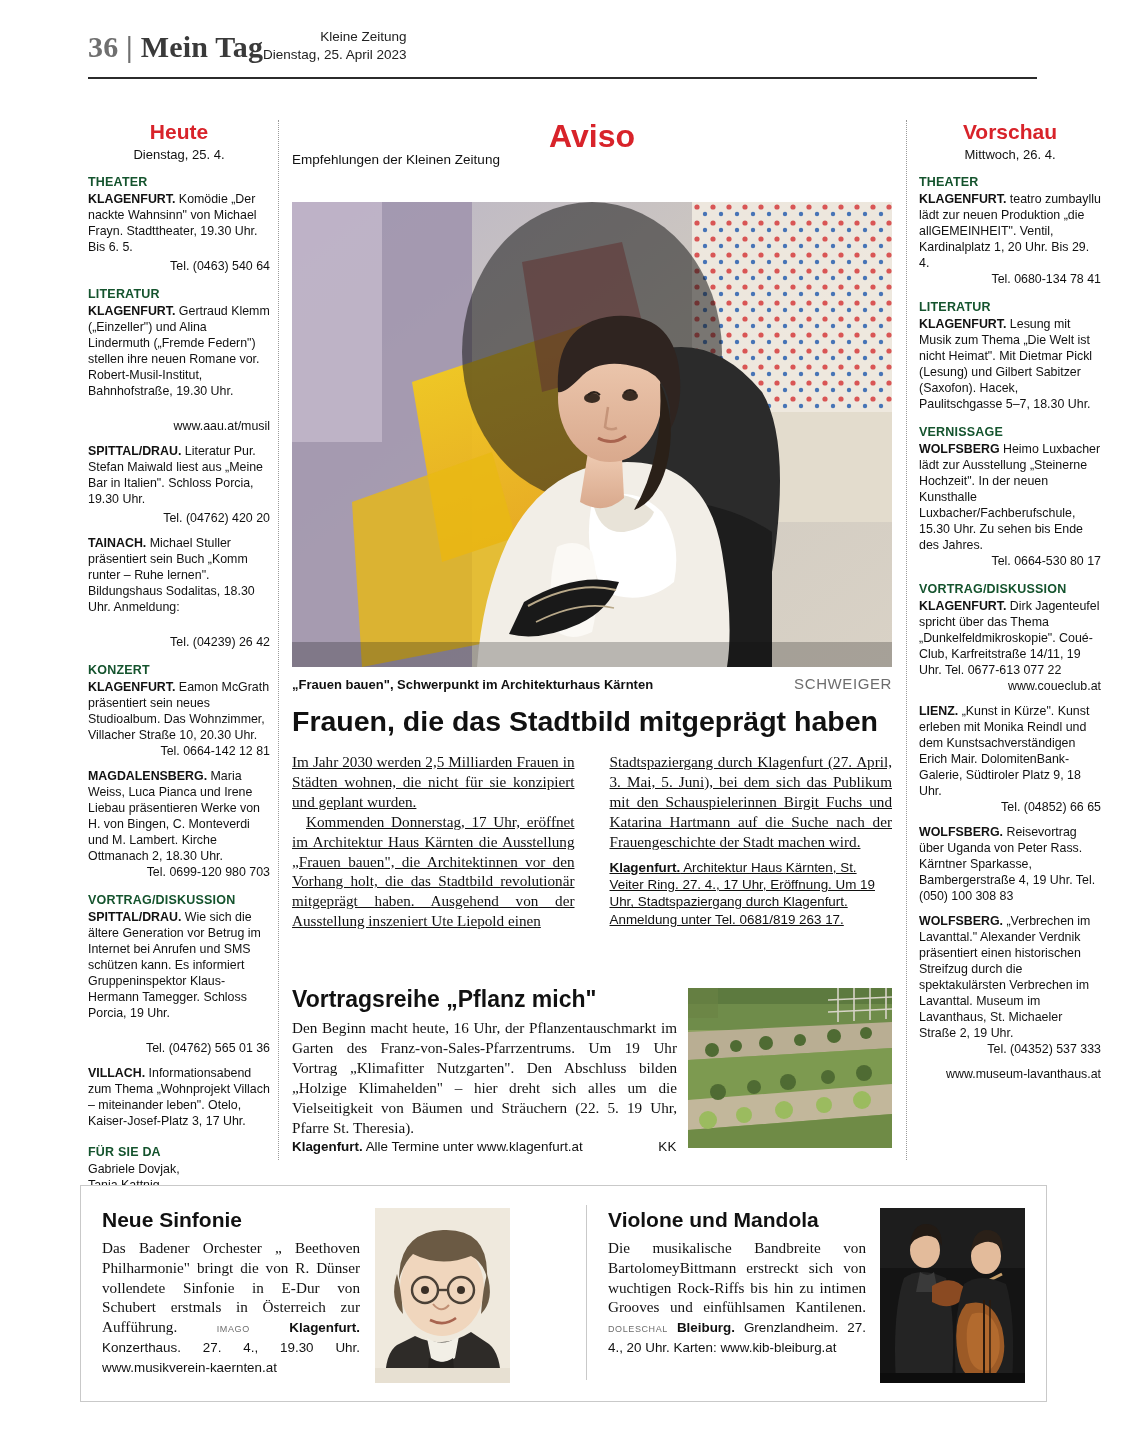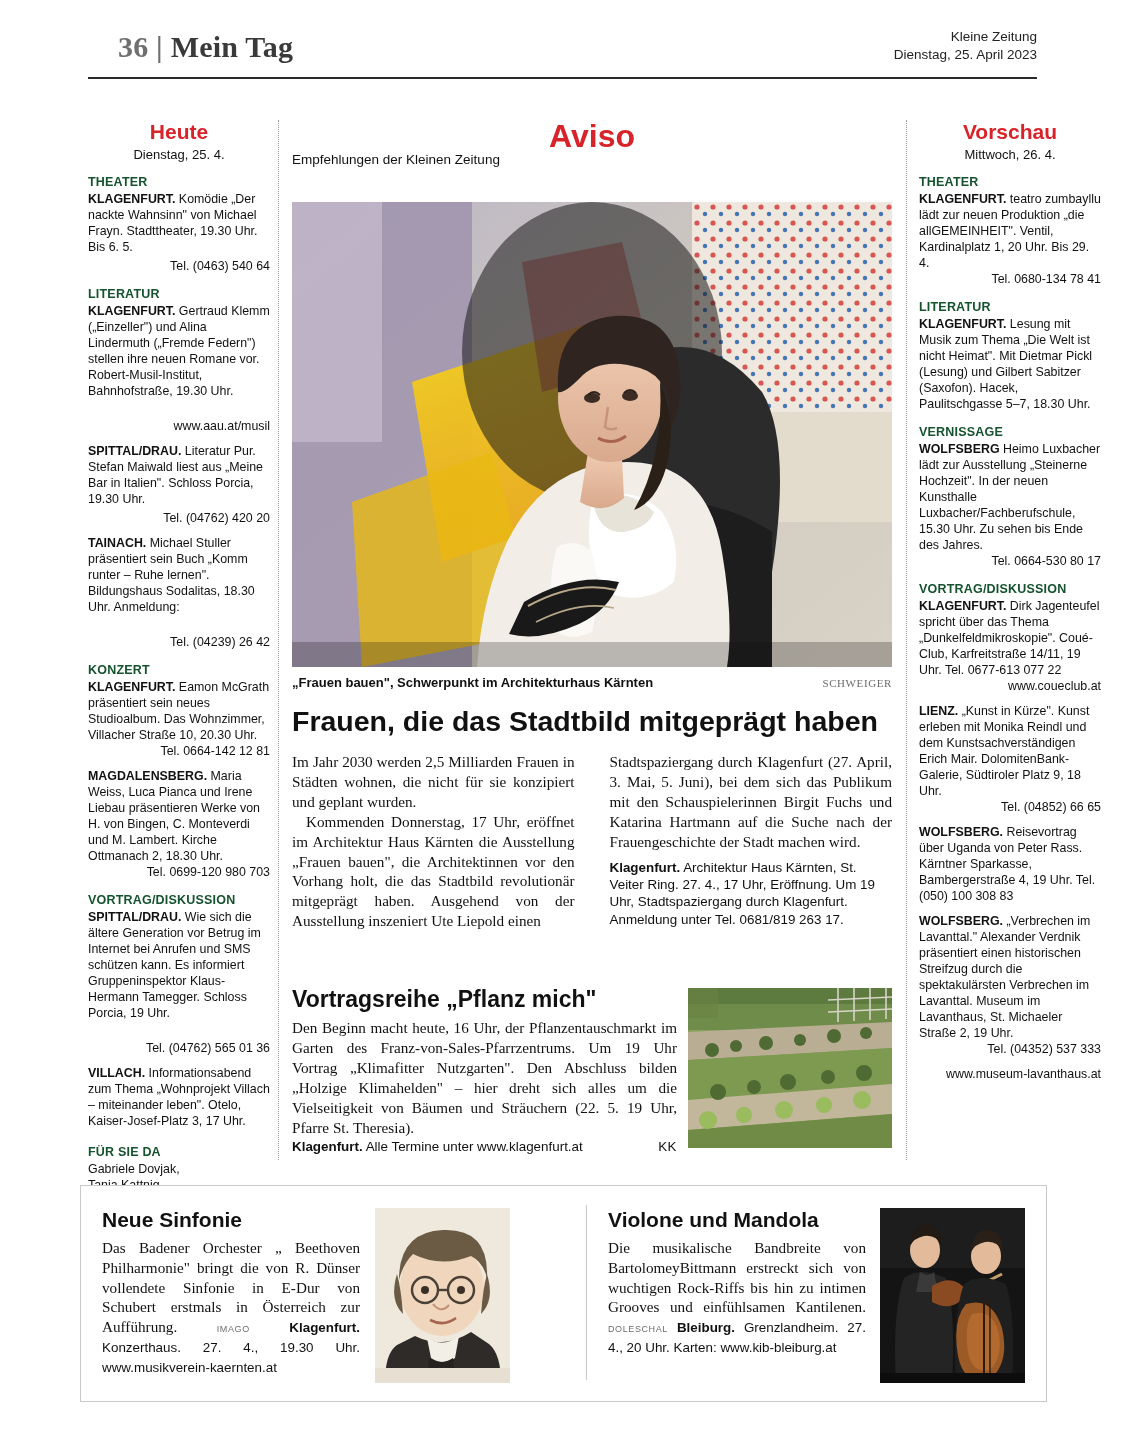--- a/index.html
+++ b/index.html
@@ -5,21 +5,21 @@
   html,body{margin:0;padding:0;}
   body{
     width:1125px;height:1433px;background:#ffffff;
     font-family:"Liberation Serif", serif;color:#111;
     position:relative;overflow:hidden;
   }
   .page{position:absolute;left:0;top:0;width:1125px;height:1433px;}
 
   
   .masthead{position:absolute;left:88px;top:28px;width:949px;}
-  .mh-row{display:flex;justify-content:space-between;align-items:flex-end;margin-left:30px;}
+  .mh-row{display:flex;align-items:flex-end;}
   .mh-left{font-family:"Liberation Serif",serif;font-size:30px;font-weight:bold;color:#3a3a3a;letter-spacing:.2px;}
   .mh-left .num{color:#6f6f6f;}
   .mh-right{text-align:right;font-family:"Liberation Sans",sans-serif;font-size:13.5px;line-height:1.35;color:#222;}
   .mh-rule{position:absolute;left:88px;top:77px;width:949px;height:2px;background:#2b2b2b;}
 
   
   .col{position:absolute;font-family:"Liberation Sans",sans-serif;}
   .col-left{left:88px;top:120px;width:182px;}
   .col-right{left:919px;top:120px;width:182px;}
   .vr{position:absolute;top:120px;width:0;border-left:1px dotted #9a9a9a;height:1040px;}
@@ -37,25 +37,25 @@
 
   
   .center{position:absolute;left:292px;top:120px;width:600px;}
   .aviso-title{font-family:"Liberation Sans",sans-serif;font-weight:bold;font-size:32px;color:#d8232a;text-align:center;line-height:1;}
   .aviso-sub{font-family:"Liberation Sans",sans-serif;font-size:13.5px;text-align:left;color:#111;}
 
   .photo{position:absolute;left:292px;top:202px;width:600px;height:465px;overflow:hidden;background:#222;}
   .photo svg{display:block;}
   .caption{position:absolute;left:292px;top:675px;width:600px;display:flex;justify-content:space-between;align-items:baseline;}
   .caption .txt{font-family:"Liberation Sans",sans-serif;font-weight:bold;font-size:13px;color:#111;}
-  .caption .credit{font-family:Liberation Serif, serif;font-size:11px;color:#6d6d6d;letter-spacing:.6px;}
+  .caption .credit{font-family:Liberation Sans, sans-serif;font-size:15px;color:#6d6d6d;letter-spacing:.6px;}
 
   .headline{position:absolute;left:292px;top:706px;width:600px;font-family:"Liberation Sans",sans-serif;font-weight:bold;font-size:28.5px;line-height:1.06;color:#111;}
 
-  .body2{position:absolute;left:292px;top:752px;width:600px;display:flex;gap:35px;}
+  .body2{position:absolute;left:292px;top:752px;width:600px;display:flex;gap:35px;text-decoration:underline;}
   .bcol{width:289px;font-family:"Liberation Serif",serif;font-size:15.2px;line-height:1.31;text-align:justify;color:#111;}
   .bcol p{margin:0;}
   .bcol p.ind{text-indent:14px;}
   .info{font-family:"Liberation Sans",sans-serif;font-size:13.4px;line-height:1.3;text-align:left;}
   .info b{font-weight:bold;}
 
   .sub2-head{position:absolute;left:292px;top:986px;width:600px;font-family:"Liberation Sans",sans-serif;font-weight:bold;font-size:23px;color:#111;}
   .sub2-body{position:absolute;left:292px;top:1018px;width:385px;font-family:"Liberation Serif",serif;font-size:15.2px;line-height:1.31;text-align:justify;color:#111;}
   .sub2-foot{position:absolute;left:292px;top:1139px;width:385px;font-family:"Liberation Sans",sans-serif;font-size:13.4px;}
   .sub2-foot .kk{float:right;letter-spacing:.5px;}

